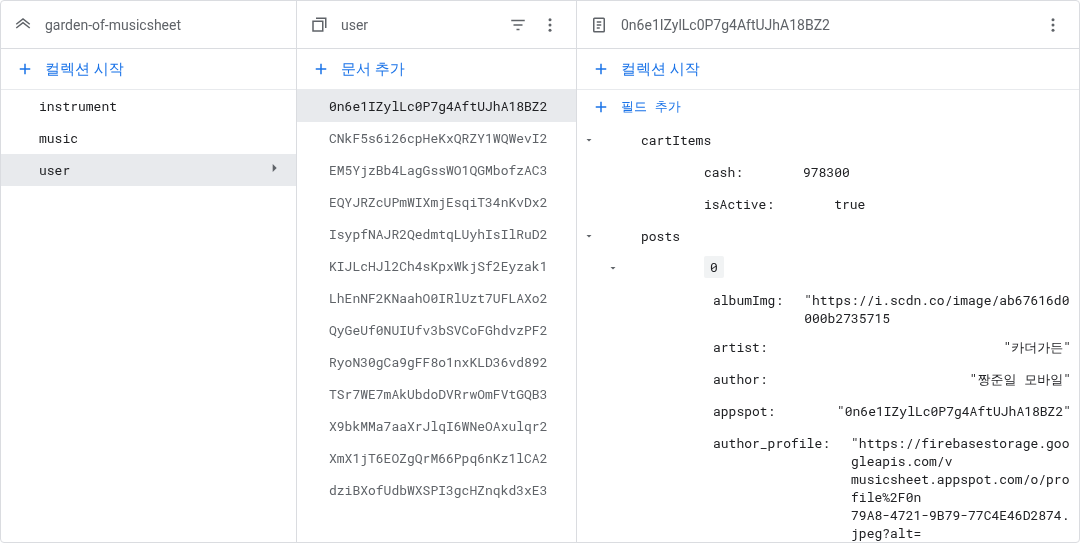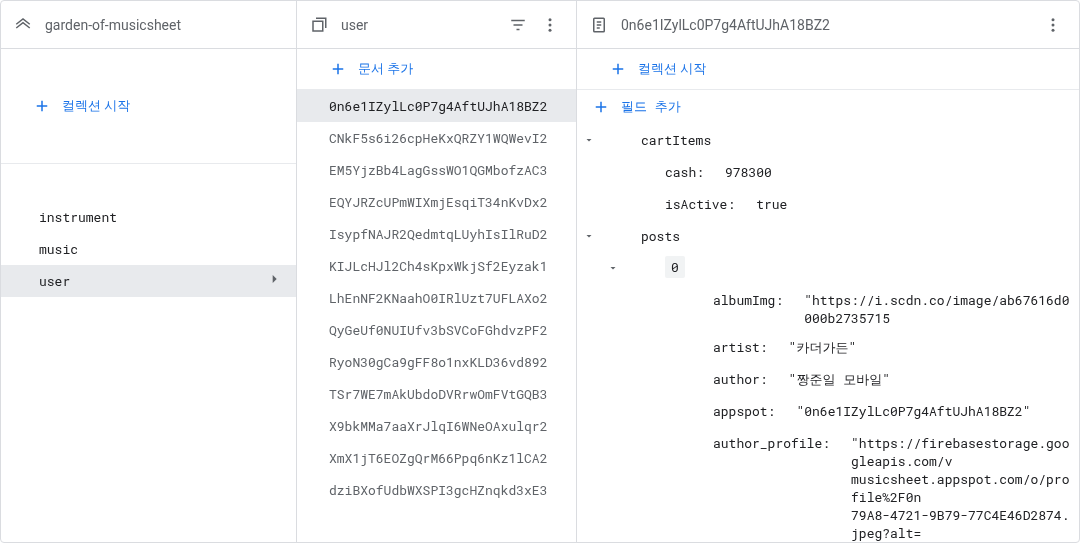--- a/index.html
+++ b/index.html
@@ -18,21 +18,21 @@
       border: 1px solid #dadce0;
       border-radius: 4px;
     }
     .panel {
       display: flex;
       flex-direction: column;
       border-right: 1px solid #dadce0;
       overflow: hidden;
     }
     .panel:last-child { border-right: none; }
-    .panel-1 { width: 296px; gap: 37px; }
+    .panel-1 { width: 296px; }
     .panel-2 { width: 280px; }
     .panel-3 { flex: 1; }
     .panel-header {
       display: flex;
       align-items: center;
       height: 48px;
       padding: 0 12px;
       border-bottom: 1px solid #dadce0;
       color: #5f6368;
     }
@@ -67,23 +67,22 @@
       cursor: pointer;
       border-radius: 50%;
     }
     .action-row {
       display: flex;
       align-items: center;
       height: 40px;
       padding: 0 14px;
       color: #1a73e8;
       cursor: pointer;
-      font-size: 13px;
+      font-size: 15px;
       font-weight: 500;
-      margin-left: 17px;
     }
     .action-row .plus {
       width: 20px;
       height: 20px;
       margin-right: 10px;
       display: flex;
       align-items: center;
       justify-content: center;
     }
     .list {
@@ -178,22 +177,22 @@
       border-radius: 2px;
       font-family: "Roboto Mono", monospace;
     }
     .field-val {
       color: #202124;
       padding-top: 3px;
       margin-left: 21px;
       word-break: break-all;
     }
     .indent-0 { padding-left: 0px; }
-    .indent-1 { padding-left: 24px; }
-    .indent-3 { padding-left: 96px; }
+    .indent-1 { padding-left: 24px; gap: 39px; }
+    .indent-3 { padding-left: 96px; justify-content: space-between; }
     .noexp { width: 24px; flex-shrink: 0; }
   </style>
 </head>
 <body>
 
 <div class="container">
 
   <div class="panel panel-1">
     <div class="panel-header">
       <span class="header-icon">

